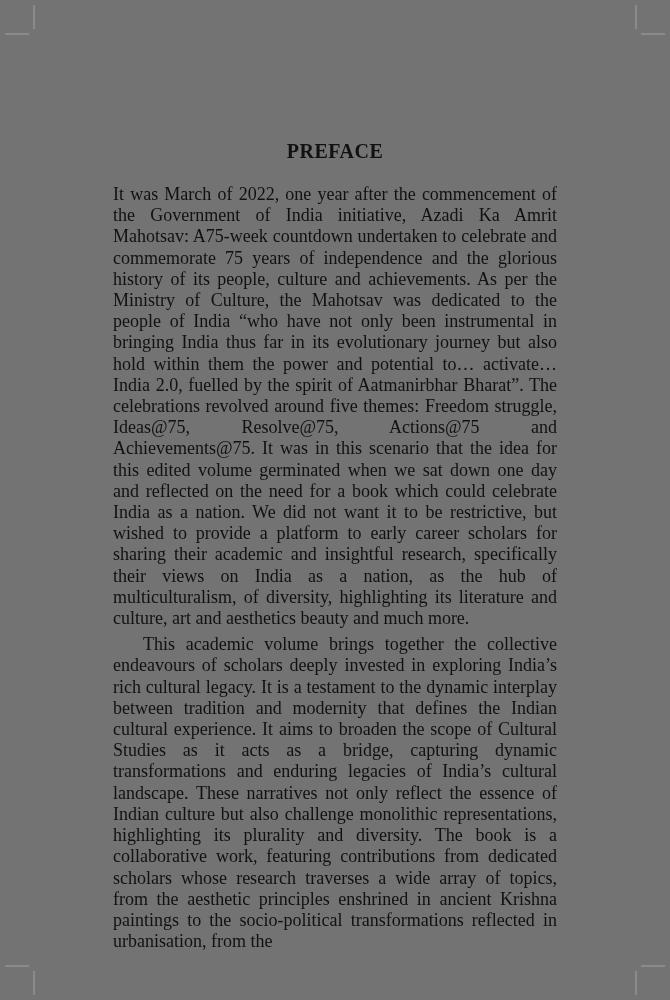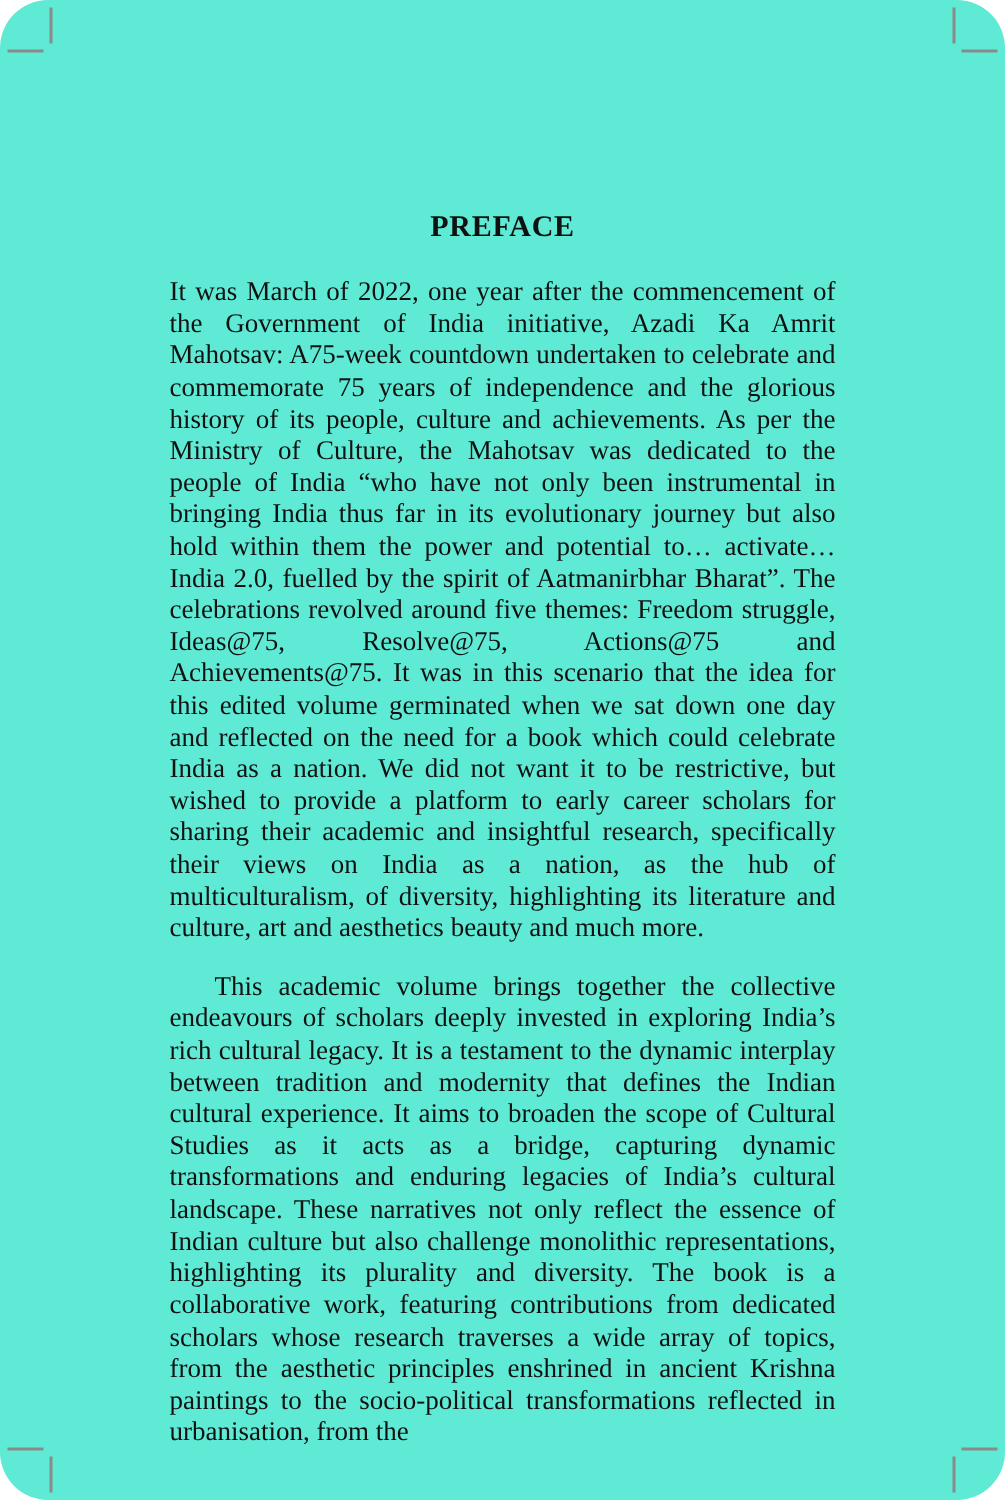--- a/index.html
+++ b/index.html
@@ -14,22 +14,21 @@
     overflow: hidden;
     font-family: "Liberation Serif", "DejaVu Serif", serif;
     color: #111111;
     -webkit-font-smoothing: antialiased;
   }
 
   
   .page {
     position: absolute;
     inset: 0;
-    background: #5eead4;
-    border-radius: 32px;
+    background: #737373;
   }
 
   
   .crop {
     position: absolute;
     background: #8a8a8a;
   }
   .crop.v { width: 2px; height: 24px; }
   .crop.h { width: 24px; height: 2px; }
 
@@ -64,21 +63,21 @@
 
   .para {
     font-size: 18px;
     line-height: 21.2px;
     text-align: justify;
     text-justify: inter-word;
     margin: 0;
     hyphens: none;
   }
   .para + .para {
-    margin-top: 18px;
+    margin-top: 5px;
   }
   .para.indented {
     text-indent: 30px;
   }
 </style>
 </head>
 <body>
 
 <div class="page">
 

